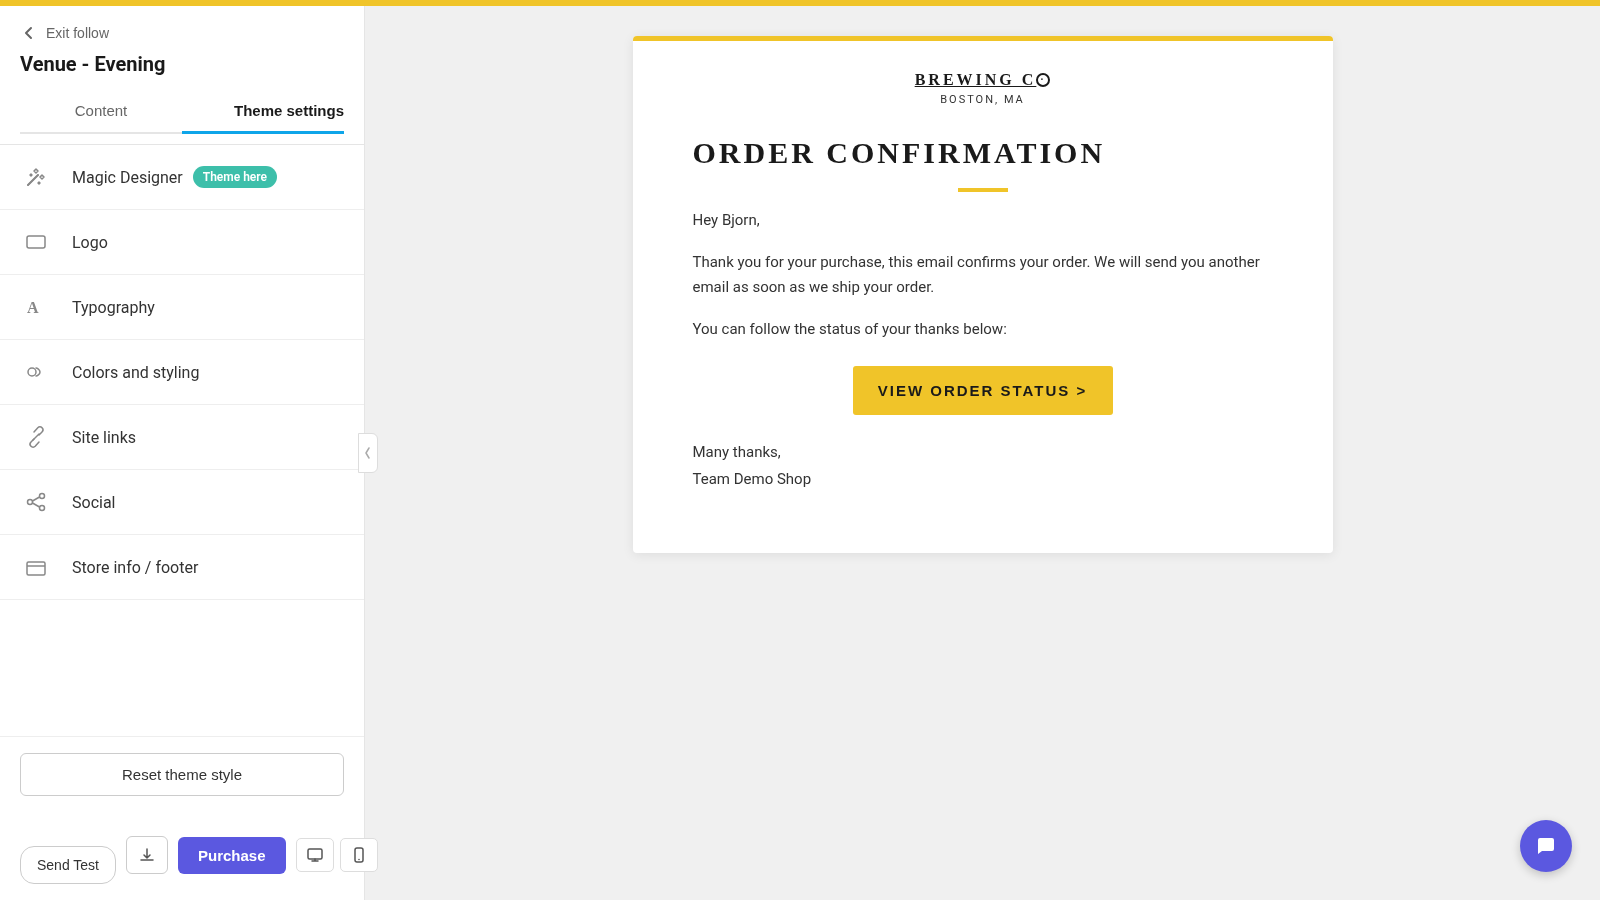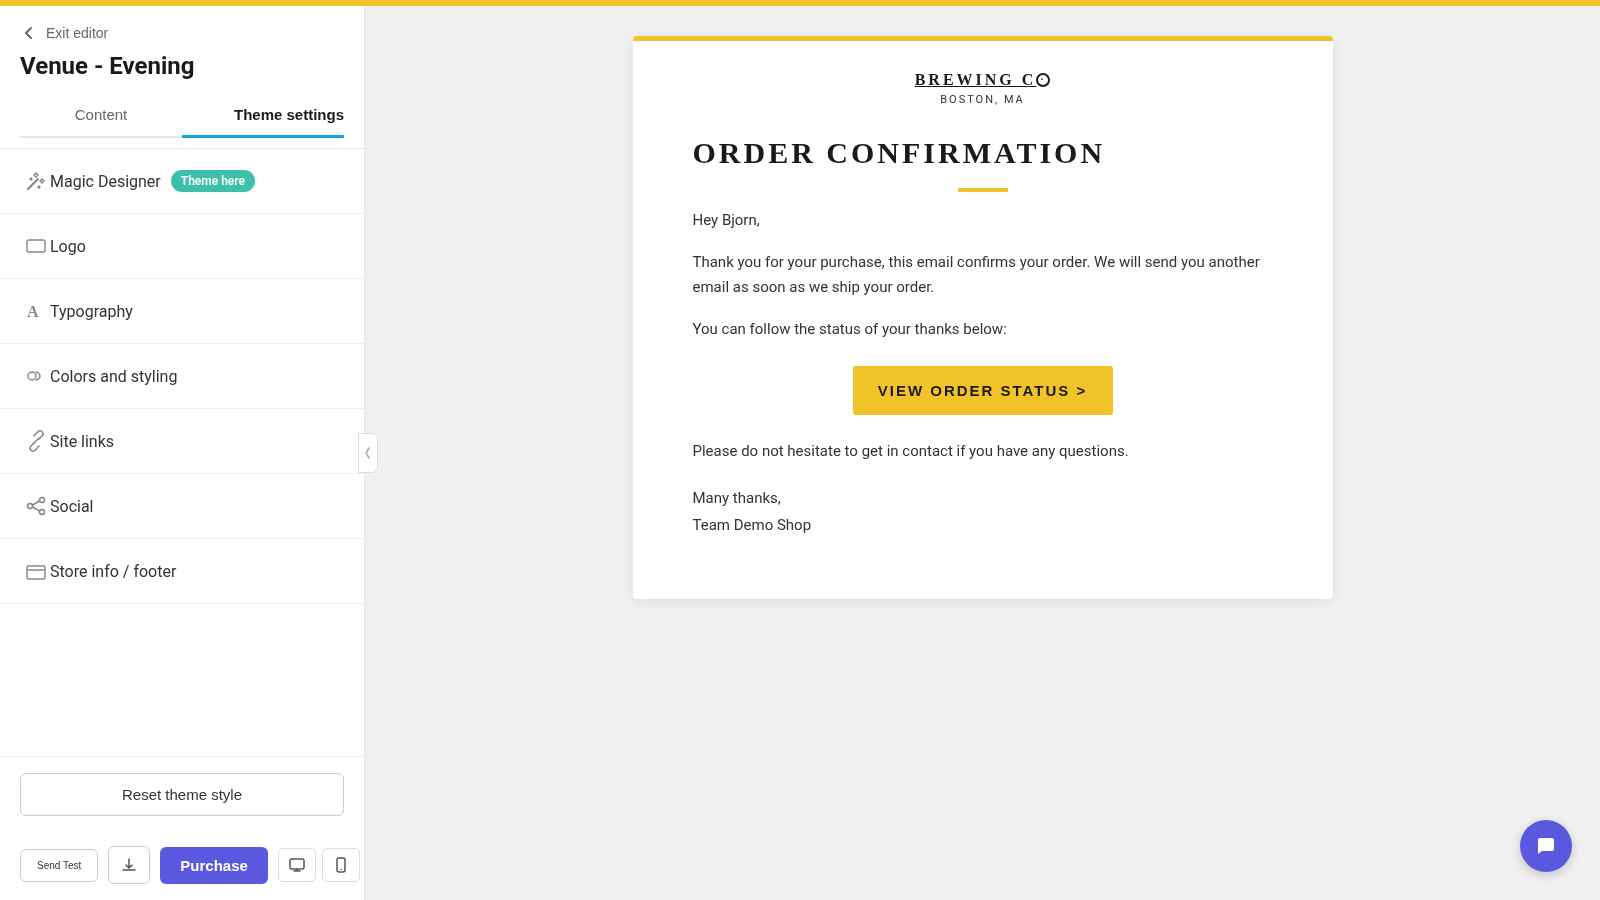--- a/index.html
+++ b/index.html
@@ -57,21 +57,21 @@
 
     .exit-icon {
       width: 18px;
       height: 18px;
       display: inline-flex;
       align-items: center;
       justify-content: center;
     }
 
     .venue-title {
-      font-size: 24px;
+      font-size: 20px;
       font-weight: 700;
       color: #1a1a1a;
       margin-bottom: 14px;
     }
 
     .tabs-row {
       display: flex;
       border-bottom: 2px solid #e5e5e5;
       margin-top: 4px;
     }
@@ -100,21 +100,21 @@
 
     .sidebar-content {
       flex: 1;
       overflow-y: auto;
       padding: 0;
     }
 
     .sidebar-item {
       display: flex;
       align-items: center;
-      gap: 0;
+      gap: 22px;
       padding: 18px 22px;
       border-bottom: 1px solid #eee;
       cursor: pointer;
       transition: background 0.15s;
     }
 
     .sidebar-item-icon {
       width: 28px;
       height: 28px;
       display: flex;
@@ -186,25 +186,26 @@
     .bottom-actions {
       display: flex;
       gap: 10px;
       align-items: center;
     }
 
     .send-test-btn {
       padding: 10px 16px;
       border: 1.5px solid #ccc;
       background: #fff;
-      border-radius: 6px;
-      font-size: 10px;
+      border-radius: 14px;
+      font-size: 14px;
       color: #333;
       cursor: pointer;
       white-space: nowrap;
+      margin-top: 20px;
     }
 
     .download-btn {
       padding: 10px 12px;
       border: 1.5px solid #ccc;
       background: #fff;
       border-radius: 6px;
       font-size: 14px;
       color: #333;
       cursor: pointer;
@@ -389,21 +390,21 @@
 <div class="main-layout">
 
   <div class="sidebar">
     <div class="sidebar-header">
       <button class="exit-editor-btn">
         <span class="exit-icon">
           <svg width="16" height="16" viewBox="0 0 16 16" fill="none">
             <path d="M10 3L5 8L10 13" stroke="#666" stroke-width="2" stroke-linecap="round" stroke-linejoin="round"></path>
           </svg>
         </span>
-        <span>Exit editor</span>
+        <span>Exit follow</span>
       </button>
       <div class="venue-title">Venue - Evening</div>
       <div class="tabs-row">
         <button class="tab">Content</button>
         <button class="tab active">Theme settings</button>
       </div>
     </div>
 
     <div class="sidebar-content">
 
@@ -529,21 +530,20 @@
       <div class="email-body">
         <div class="email-title">ORDER CONFIRMATION</div>
         <div class="email-divider-yellow"></div>
 
         <p class="email-text">Hey Bjorn,</p>
         <p class="email-text">Thank you for your purchase, this email confirms your order. We will send you another email as soon as we ship your order.</p>
         <p class="email-text">You can follow the status of your thanks below:</p>
 
         <button class="view-order-btn">VIEW ORDER STATUS &gt;</button>
 
-        <p class="email-text">Please do not hesitate to get in contact if you have any questions.</p>
 
         <div class="email-closing">
           <div>Many thanks,</div>
           <div>Team Demo Shop</div>
         </div>
       </div>
     </div>
   </div>
 </div>
 

